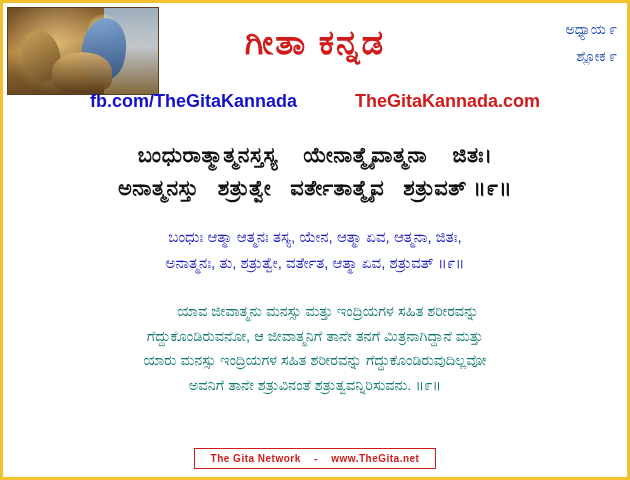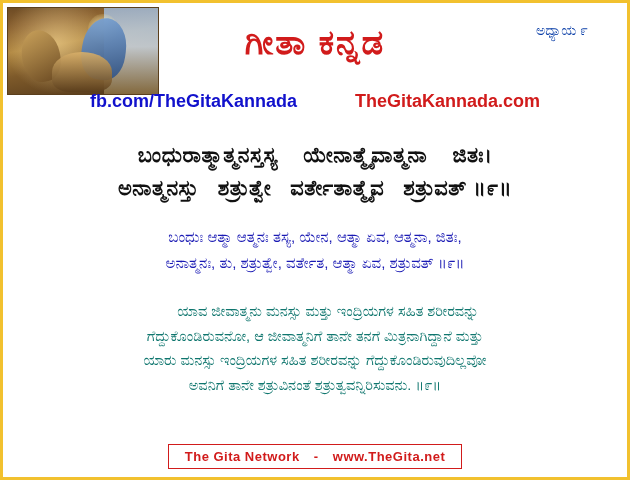--- a/index.html
+++ b/index.html
@@ -99,25 +99,26 @@
     font-size: 34px;
     font-weight: bold;
     color: #d11b1b;
     letter-spacing: 2px;
   }
 
   .chapter-block {
     position: absolute;
     right: 10px;
     top: 14px;
-    text-align: center;
+    text-align: right;
     color: #0b3fa8;
     font-size: 14px;
     line-height: 1.9;
     width: 110px;
+    font-family: Liberation Serif, serif;
   }
 
   .links-row {
     position: absolute;
     left: 0;
     right: 0;
     top: 88px;
     display: flex;
     justify-content: center;
     gap: 58px;
@@ -173,21 +174,21 @@
     left: 0;
     right: 0;
     bottom: 8px;
     text-align: center;
   }
   .footer-box {
     display: inline-block;
     border: 1px solid #d11b1b;
     padding: 4px 16px;
     color: #d11b1b;
-    font-size: 13px;
+    font-size: 10px;
     font-weight: bold;
     letter-spacing: 0.5px;
     text-align: center;
   }
   .footer-box .sep { padding: 0 10px; color: #d11b1b; }
 </style>
 </head>
 <body>
 
 <div class="page">
@@ -199,20 +200,21 @@
       <div class="halo"></div>
       <div class="fig-a"></div>
       <div class="fig-b"></div>
       <div class="fig-c"></div>
     </div>
 
     <div class="main-title">ಗೀತಾ ಕನ್ನಡ</div>
 
     <div class="chapter-block">
       <div>ಅಧ್ಯಾಯ ೯</div>
+      <div>ಶ್ಲೋಕ ೯</div>
     </div>
 
     <div class="links-row">
       <span class="link-fb">fb.com/TheGitaKannada</span>
       <span class="link-site">TheGitaKannada.com</span>
     </div>
   </div>
 
   <div class="body-area">
 

